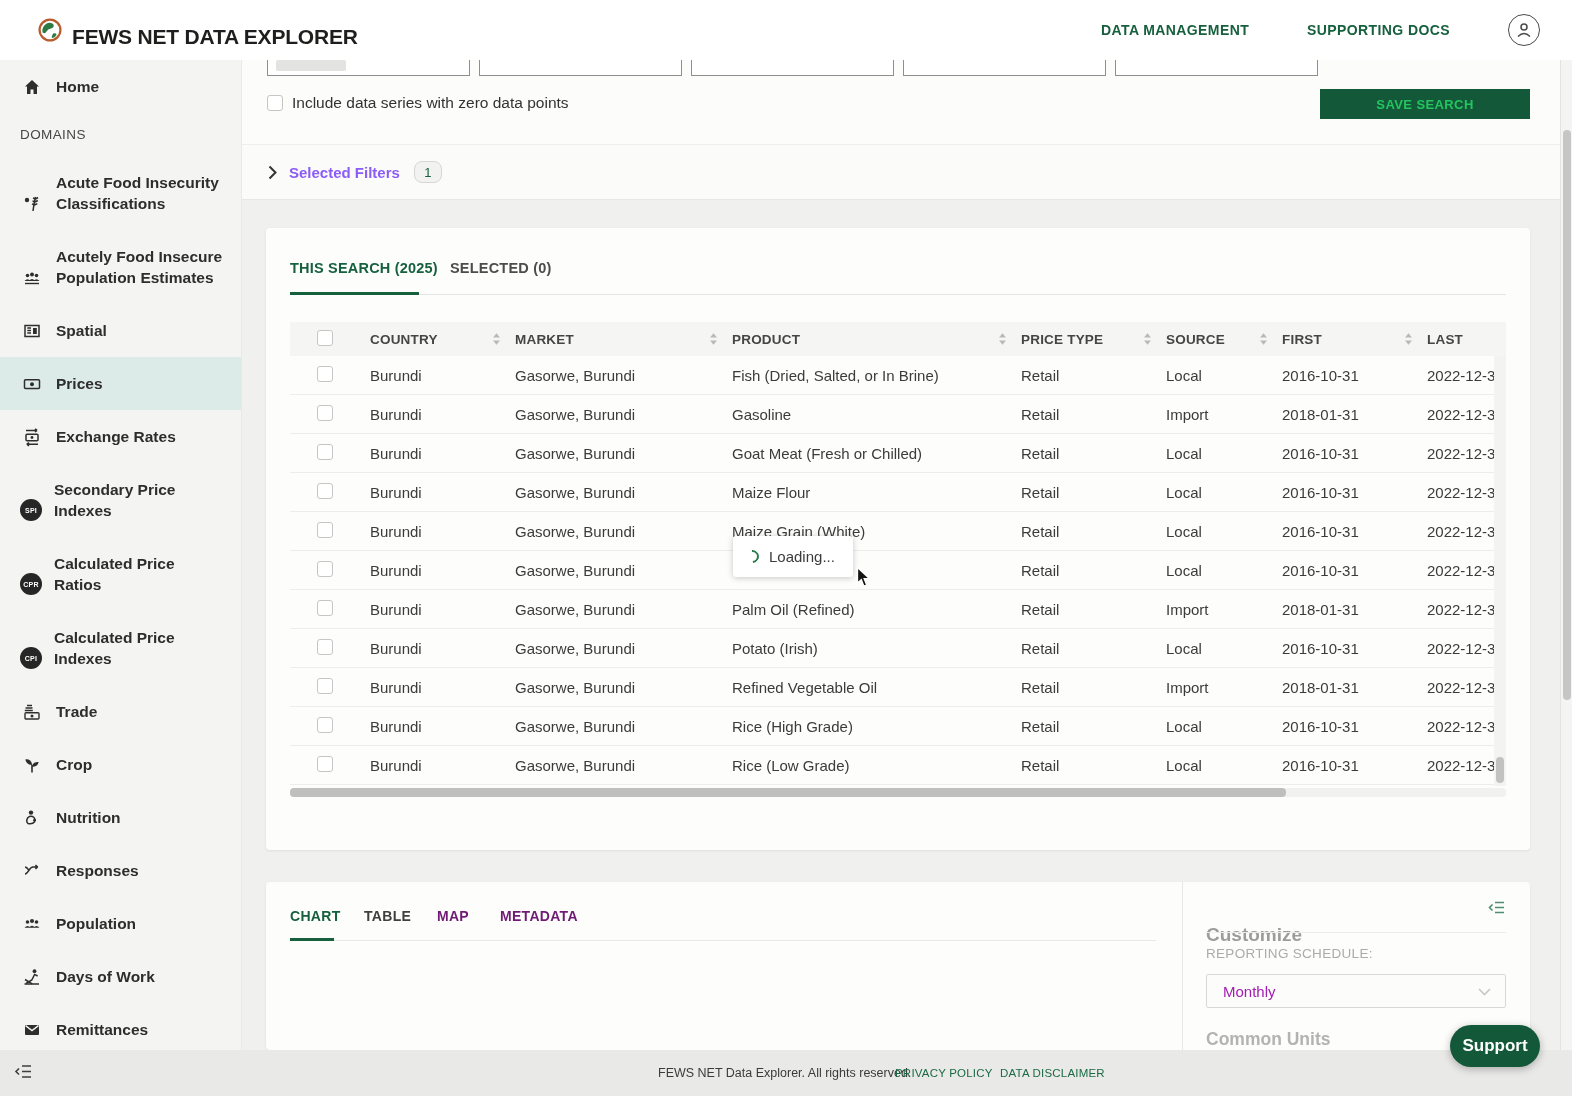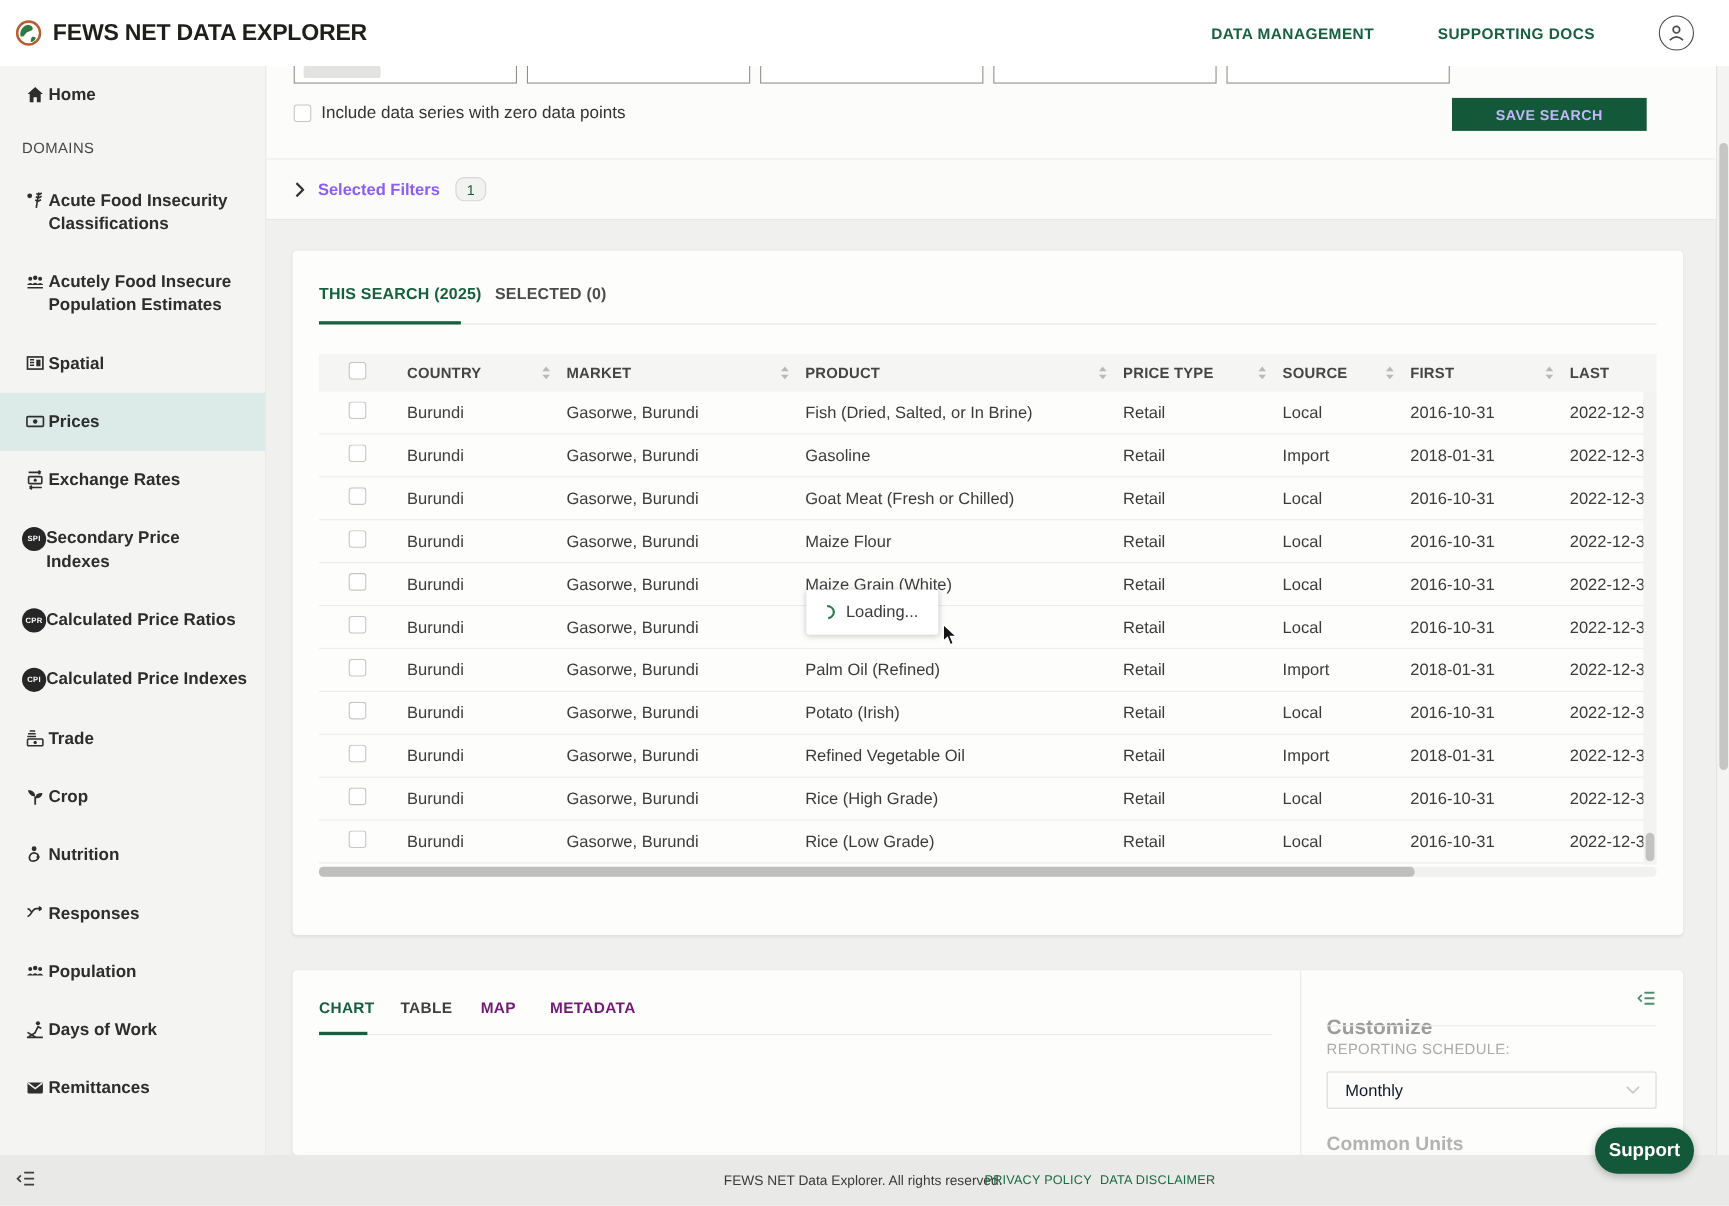--- a/index.html
+++ b/index.html
@@ -3,44 +3,44 @@
 <meta charset="utf-8">
 <style>
   * { box-sizing: border-box; margin: 0; padding: 0; }
   html,body { width:1572px; height:1096px; overflow:hidden; }
   body { font-family: "Liberation Sans", sans-serif; background:#f0f0ee; }
   .app { position:relative; width:1572px; height:1096px; overflow:hidden; background:#f0f0ee; }
 
   
   .top-header { position:absolute; left:0; top:0; width:1572px; height:60px; background:#ffffff; z-index:50;
     display:flex; align-items:center; }
-  .brand-wrap { display:flex; align-items:center; gap:10px; padding-left:14px; }
+  .brand-wrap { display:flex; align-items:flex-end; gap:10px; padding-left:14px;margin-left:24px; }
   .brand-title { font-size:21px; font-weight:700; color:#1e1e1c; letter-spacing:-0.2px; }
   .header-nav { margin-left:auto; display:flex; align-items:center; gap:58px; padding-right:32px; }
   .header-link { font-size:14px; font-weight:700; color:#17603e; letter-spacing:0.4px; cursor:pointer; }
   .avatar { width:32px; height:32px; border-radius:50%; border:1.5px solid #4a4a4a; display:flex; align-items:center; justify-content:center; }
 
   
   .sidebar { position:absolute; left:0; top:60px; width:242px; height:990px; background:#f4f4f2; border-right:1px solid #e9e9e7; z-index:10; overflow:hidden; }
-  .side-item { display:flex; align-items:flex-start; padding:16px 16px 16px 20px; cursor:pointer; }
+  .side-item { display:flex; align-items:flex-end; gap:12px; padding:16px 16px 16px 20px; cursor:pointer; }
   .side-item.active { background:#dcebe7; }
   .side-label { font-size:15.5px; line-height:21px; font-weight:600; color:#2d2d2d; }
   .side-section { padding:14px 16px 14px 20px; font-size:13.5px; color:#474747; letter-spacing:0.4px; }
   .icon { width:24px; min-width:24px; display:flex; align-items:center; justify-content:center; }
   .badge-icon { width:22px; min-width:22px; height:22px; border-radius:50%; background:#262626; color:#fff;
     font-size:7px; font-weight:700; letter-spacing:0.3px; display:flex; align-items:center; justify-content:center; }
 
   
   .filters-band { position:absolute; left:242px; top:60px; width:1318px; height:84px; background:#fcfcfb; z-index:5; }
   .cutoff-select { position:absolute; top:-10px; width:203px; height:26px; background:#fff; border:1px solid #8f8f8d; }
   .cutoff-chip { position:absolute; left:8px; top:9px; width:70px; height:11px; background:#e3e3e1; border-radius:2px; }
   .checkbox { display:inline-block; width:16px; height:16px; background:#fff; border:1px solid #c6c6c4; border-radius:3px; cursor:pointer; }
   .zero-row { position:absolute; left:25px; top:34px; display:flex; align-items:center; gap:9px; }
   .zero-label { font-size:15.5px; color:#333331; }
-  .save-search-btn { position:absolute; left:1078px; top:29px; width:177px; height:30px; background:#14583a; color:#c4b5fd;
+  .save-search-btn { position:absolute; left:1078px; top:29px; width:210px; height:30px; background:#14583a; color:#22c55e;
     font-size:13px; font-weight:700; letter-spacing:0.4px; display:flex; align-items:center; justify-content:center; cursor:pointer; }
 
   
   .selected-filters { position:absolute; left:242px; top:144px; width:1318px; height:56px; background:#fbfbfa;
     border-top:1px solid #eeeeec; border-bottom:1px solid #e7e7e5; z-index:5; display:flex; align-items:center; }
   .sf-chevron { margin-left:26px; display:flex; align-items:center; cursor:pointer; }
   .sf-label { margin-left:12px; font-size:15px; font-weight:700; color:#8b5cf6; }
   .sf-badge { margin-left:14px; width:28px; height:22px; border:1px solid #d6d6d4; background:#f2f2f0; border-radius:8px;
     font-size:13px; color:#17603e; display:flex; align-items:center; justify-content:center; }
 
@@ -84,21 +84,21 @@
   .vtab-underline { position:absolute; left:24px; top:56px; width:44px; height:3px; background:#17603e; z-index:2; }
   .vtab-divider { position:absolute; left:24px; top:58px; width:866px; height:1px; background:#e8e8e6; }
   .viz-vdivider { position:absolute; left:916px; top:0; width:1px; height:168px; background:#e8e8e6; }
 
   .cz-title { position:absolute; left:940px; top:14px; font-size:19px; font-weight:700; color:#9c9c9a;margin-top:28px; }
   .cz-collapse { position:absolute; left:1222px; top:18px; cursor:pointer; }
   .cz-divider { position:absolute; left:940px; top:50px; width:300px; height:1px; background:#ececea; }
   .cz-sched-label { position:absolute; left:940px; top:64px; font-size:13.5px; color:#ababa9; letter-spacing:0.3px; }
   .cz-select { position:absolute; left:940px; top:92px; width:300px; height:34px; border:1px solid #d8d8d6; border-radius:2px;
     background:#fcfcfb; display:flex; align-items:center; padding:0 14px 0 16px; cursor:pointer; }
-  .cz-select-value { font-size:15px; color:#0f172a; flex:1; }
+  .cz-select-value { font-size:15px; color:#a21caf; flex:1; }
   .cz-common { position:absolute; left:940px; top:147px; font-size:17.5px; font-weight:700; color:#b3b3b1; }
 
   .support-btn { position:absolute; left:1450px; top:1025px; width:90px; height:42px; border-radius:21px; background:#14583a;
     color:#fff; font-size:17px; font-weight:700; display:flex; align-items:center; justify-content:center;
     box-shadow:0 2px 8px rgba(0,0,0,0.28); z-index:60; cursor:pointer; }
 
   
   .page-footer { position:absolute; left:0; top:1050px; width:1572px; height:46px; background:#e9e9e7; z-index:40; }
   .footer-collapse { position:absolute; left:14px; top:13px; cursor:pointer; }
   .footer-copy { position:absolute; left:658px; top:16px; font-size:12.5px; color:#3b3b3b; }

